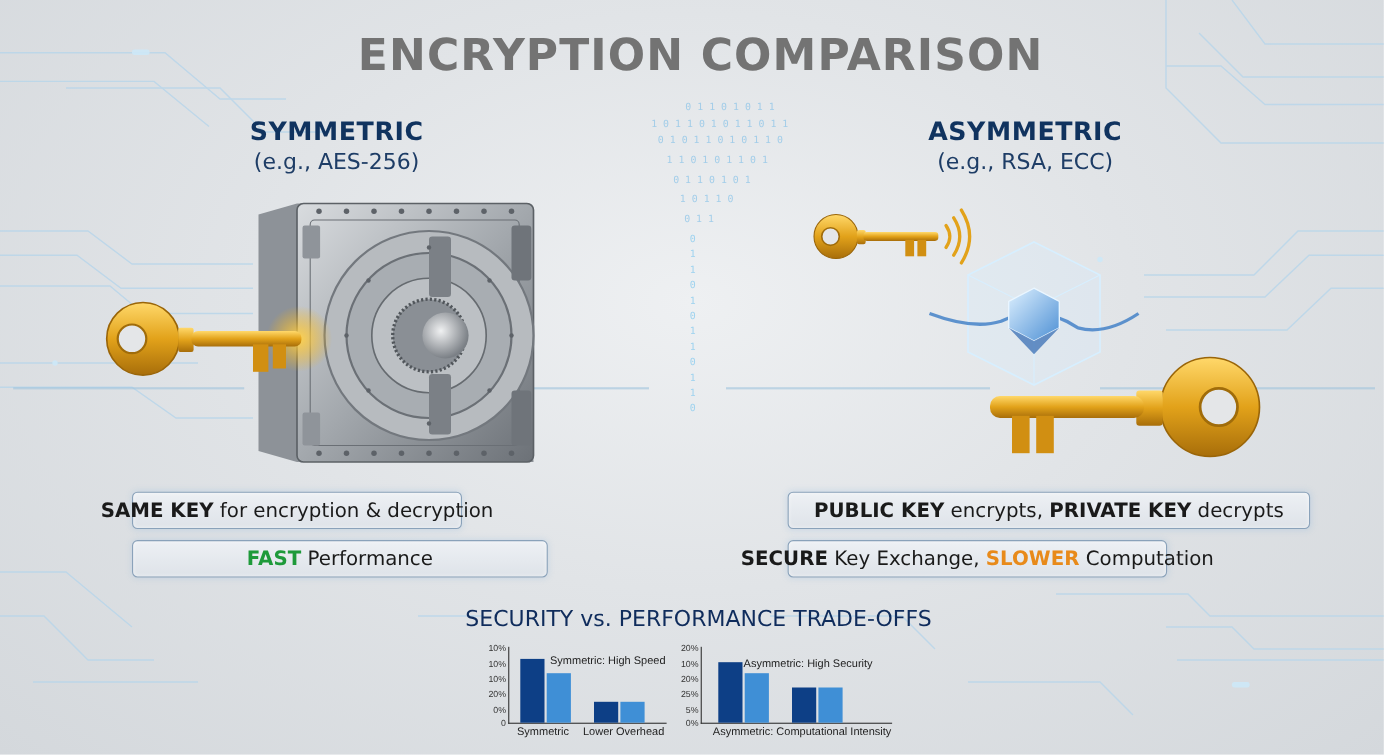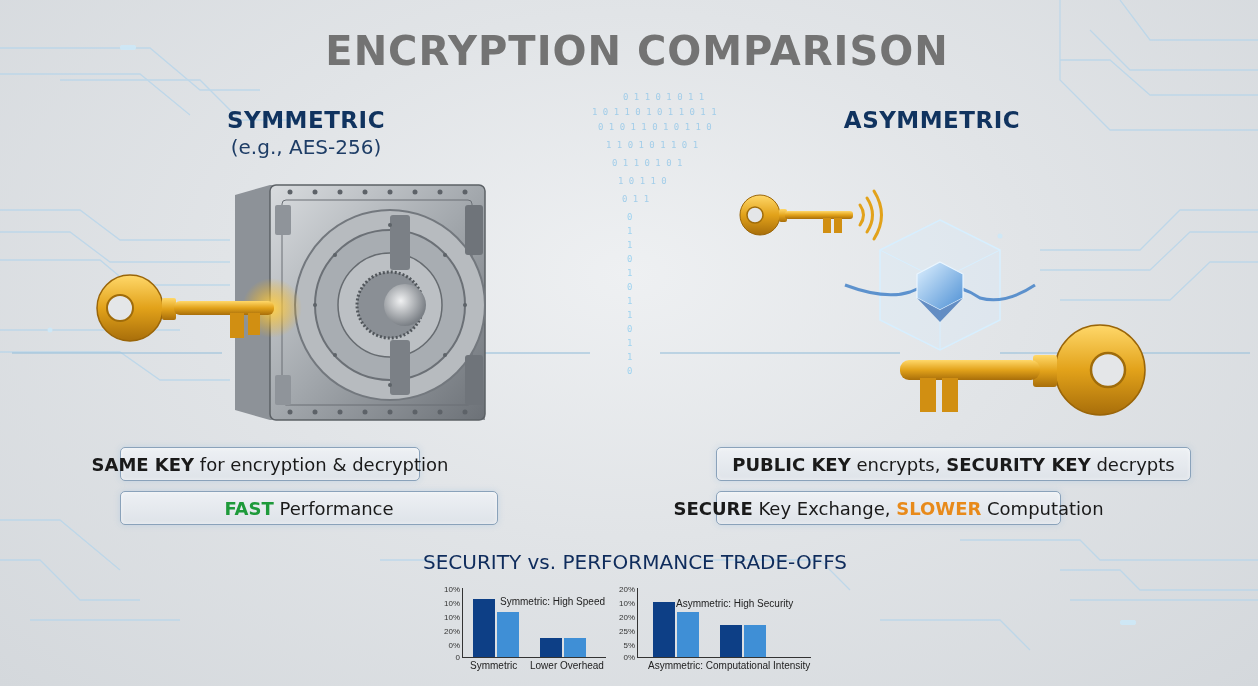--- a/index.html
+++ b/index.html
@@ -141,20 +141,21 @@
 
 <div class="title">ENCRYPTION COMPARISON</div>
 
 <div class="col-head" id="sym-head">
   <div class="name">SYMMETRIC</div>
   <div class="example">(e.g., AES-256)</div>
 </div>
 
 <div class="col-head" id="asym-head">
   <div class="name">ASYMMETRIC</div>
+  <div class="example">(e.g., RSA, ECC)</div>
 </div>
 
 <svg class="illus" style="left:90px;top:180px" width="410" height="255" viewBox="0 0 410 255">
   <defs>
     <linearGradient id="steel" x1="0" y1="0" x2="1" y2="1">
       <stop offset="0" stop-color="#d9dcdf"></stop>
         <stop offset="0.5" stop-color="#a3a8ad"></stop>
         <stop offset="1" stop-color="#6c7177"></stop>
     </linearGradient>
     <radialGradient id="dial" cx="0.4" cy="0.4" r="0.6">
@@ -271,21 +272,21 @@
   <b>SAME KEY</b>
     <span style="white-space:pre"> for encryption &amp; decryption</span>
 </div>
 <div class="box" id="box-sym-2">
   <span class="green">FAST</span>
     <span style="white-space:pre"> Performance</span>
 </div>
 <div class="box" id="box-asym-1">
   <b>PUBLIC KEY</b>
     <span style="white-space:pre"> encrypts, </span>
-    <b>SECURITY KEY</b>
+    <b>PRIVATE KEY</b>
     <span style="white-space:pre"> decrypts</span>
 </div>
 <div class="box" id="box-asym-2">
   <b>SECURE</b>
     <span style="white-space:pre"> Key Exchange, </span>
     <span class="orange">SLOWER</span>
     <span style="white-space:pre"> Computation</span>
 </div>
 
 <div class="subtitle">SECURITY vs. PERFORMANCE TRADE-OFFS</div>

